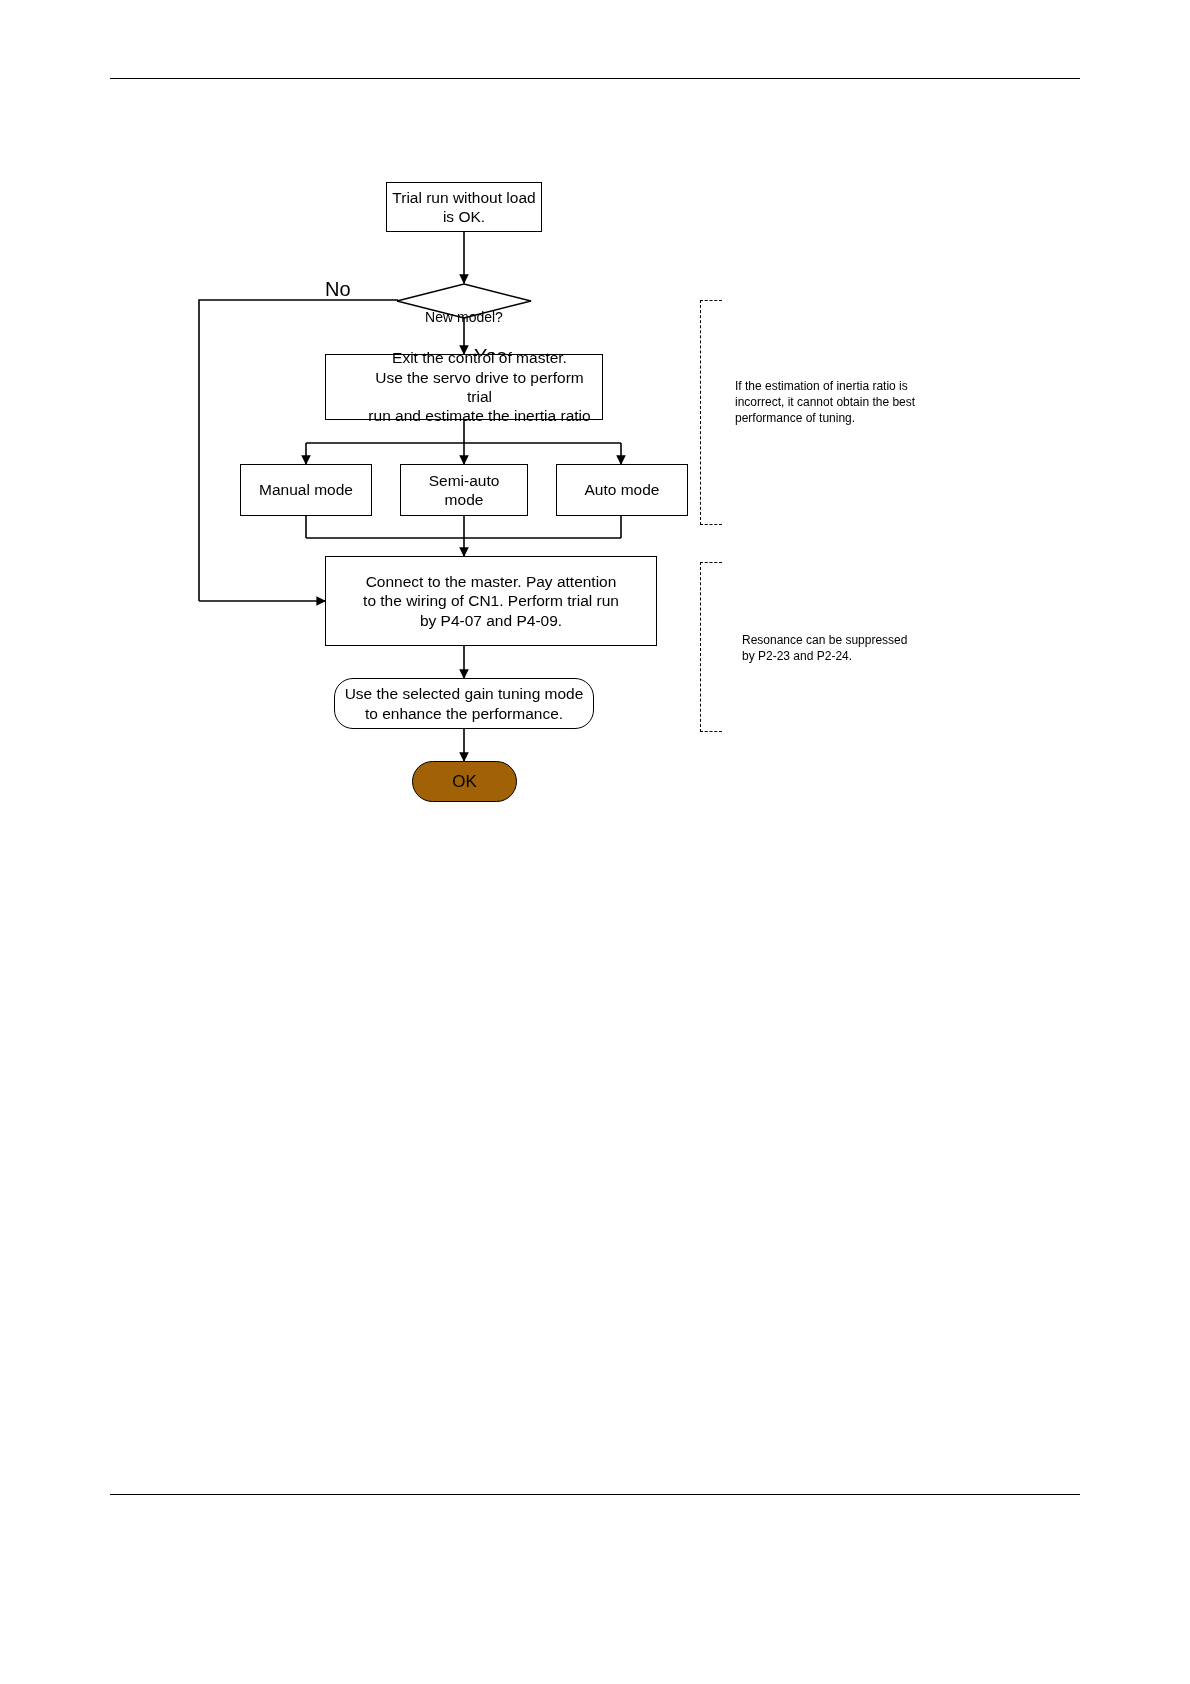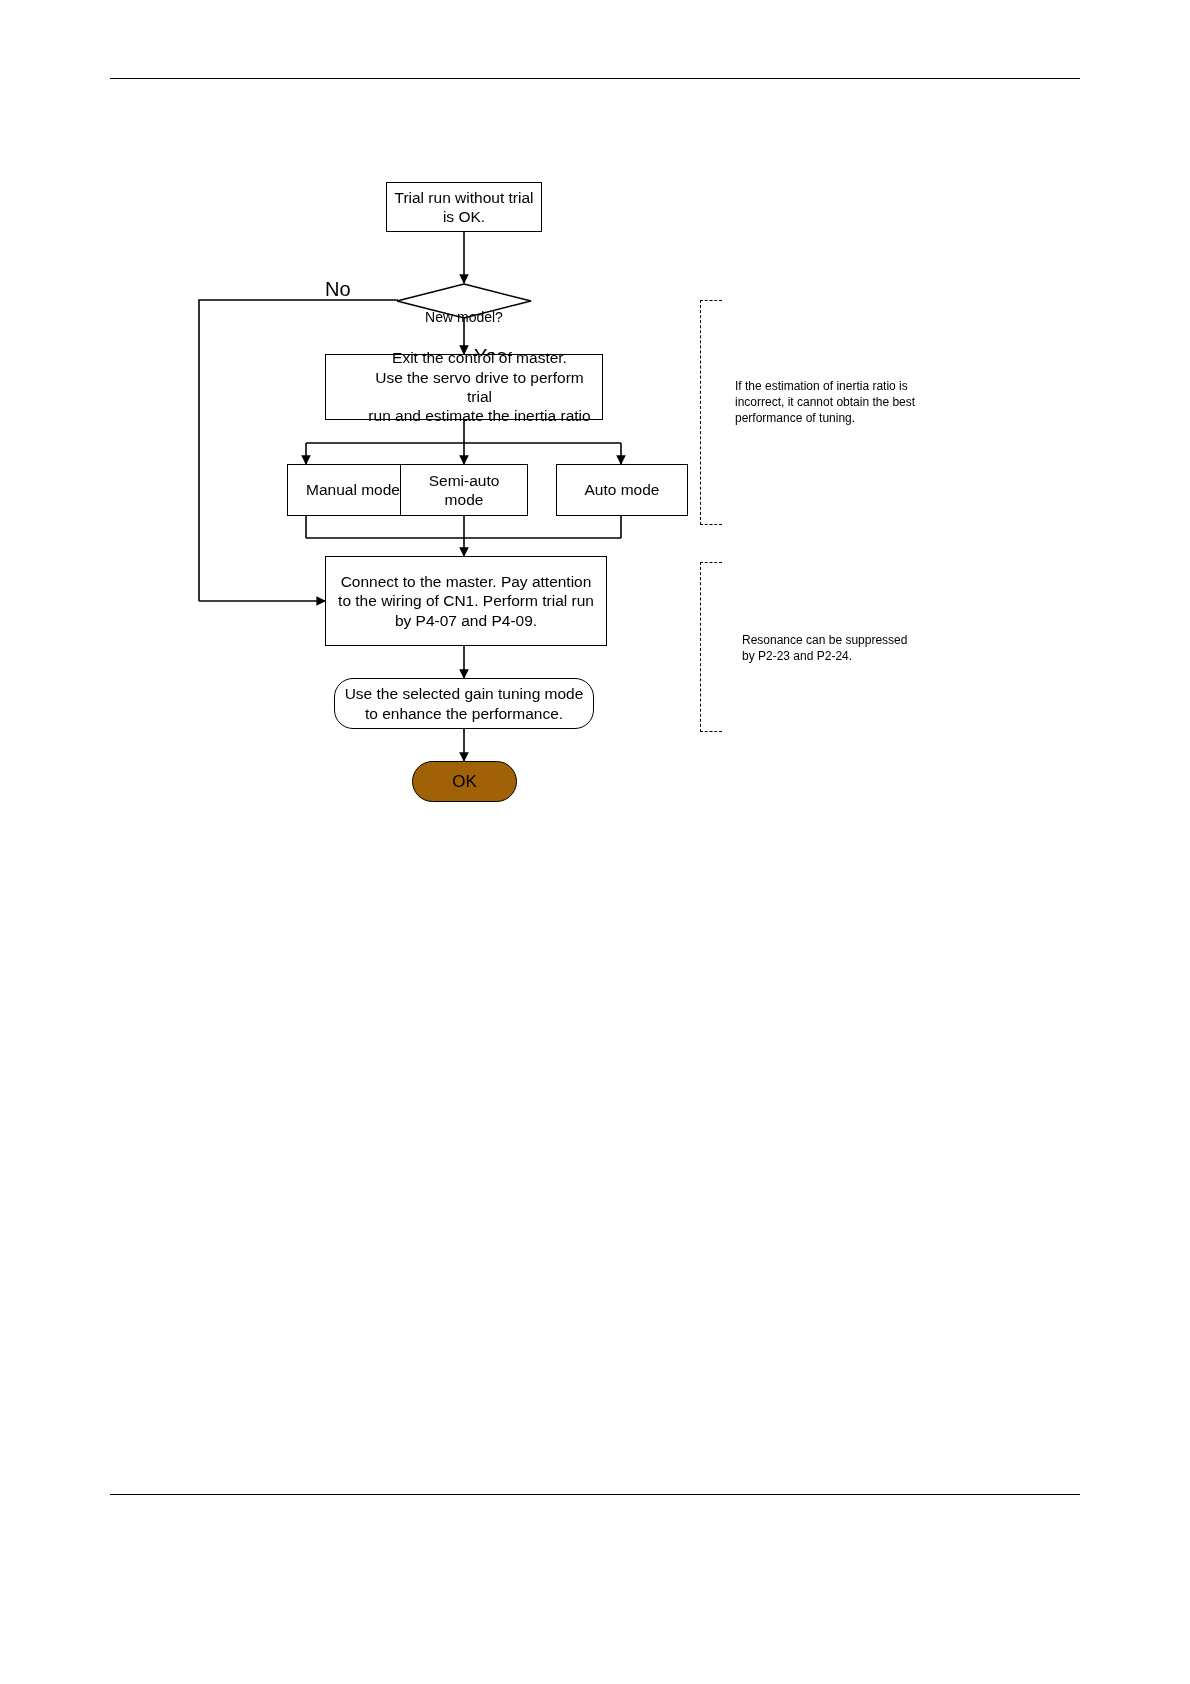--- a/index.html
+++ b/index.html
@@ -135,52 +135,52 @@
     <line x1="306" y1="538" x2="621" y2="538"></line>
     <line x1="464" y1="516" x2="464" y2="556" marker-end="url(#arrow)"></line>
 
     <line x1="464" y1="646" x2="464" y2="678" marker-end="url(#arrow)"></line>
 
     <line x1="464" y1="729" x2="464" y2="761" marker-end="url(#arrow)"></line>
   </g>
 </svg>
 
 <div class="node" style="left:386px; top:182px; width:156px; height:50px;">
-  <span style="white-space: pre-line;">Trial run without trial
+  <span style="white-space: pre-line;">Trial run without load
 is OK.</span>
 </div>
 
 <div class="decision-wrap" style="left:396px; top:283px; width:136px; height:36px;">
   <svg class="decision-shape" width="136" height="36" viewBox="0 0 136 36">
     <polygon points="68,1 135,18 68,35 1,18" fill="#ffffff" stroke="#000000" stroke-width="1.4"></polygon>
   </svg>
   <div class="decision-label">New model?</div>
 </div>
 
 <div class="edge-label" style="left:325px; top:278px;">No</div>
 <div class="edge-label" style="left:474px; top:329px;margin-top:16px;">Yes</div>
 
 <div class="node" style="left:325px; top:354px; width:278px; height:66px;">
   <span style="white-space: pre-line; margin-left: 31px;">Exit the control of master.
 Use the servo drive to perform trial
 run and estimate the inertia ratio</span>
 </div>
 
-<div class="node" style="left:240px; top:464px; width:132px; height:52px;margin-left:47px;">
+<div class="node" style="left:240px; top:464px; width:132px; height:52px;">
   <span style="white-space: pre-line;">Manual mode</span>
 </div>
 <div class="node" style="left:400px; top:464px; width:128px; height:52px;">
   <span style="white-space: pre-line;">Semi-auto
 mode</span>
 </div>
 <div class="node" style="left:556px; top:464px; width:132px; height:52px;">
   <span style="white-space: pre-line;">Auto mode</span>
 </div>
 
-<div class="node" style="left:325px; top:556px; width:282px; height:90px;">
+<div class="node" style="left:325px; top:556px; width:332px; height:90px;">
   <span style="white-space: pre-line;">Connect to the master. Pay attention
 to the wiring of CN1. Perform trial run
 by P4-07 and P4-09.</span>
 </div>
 
 <div class="node" style="left:334px; top:678px; width:260px; height:51px;border-radius:19px;">
   <span style="white-space: pre-line;">Use the selected gain tuning mode
 to enhance the performance.</span>
 </div>
 

